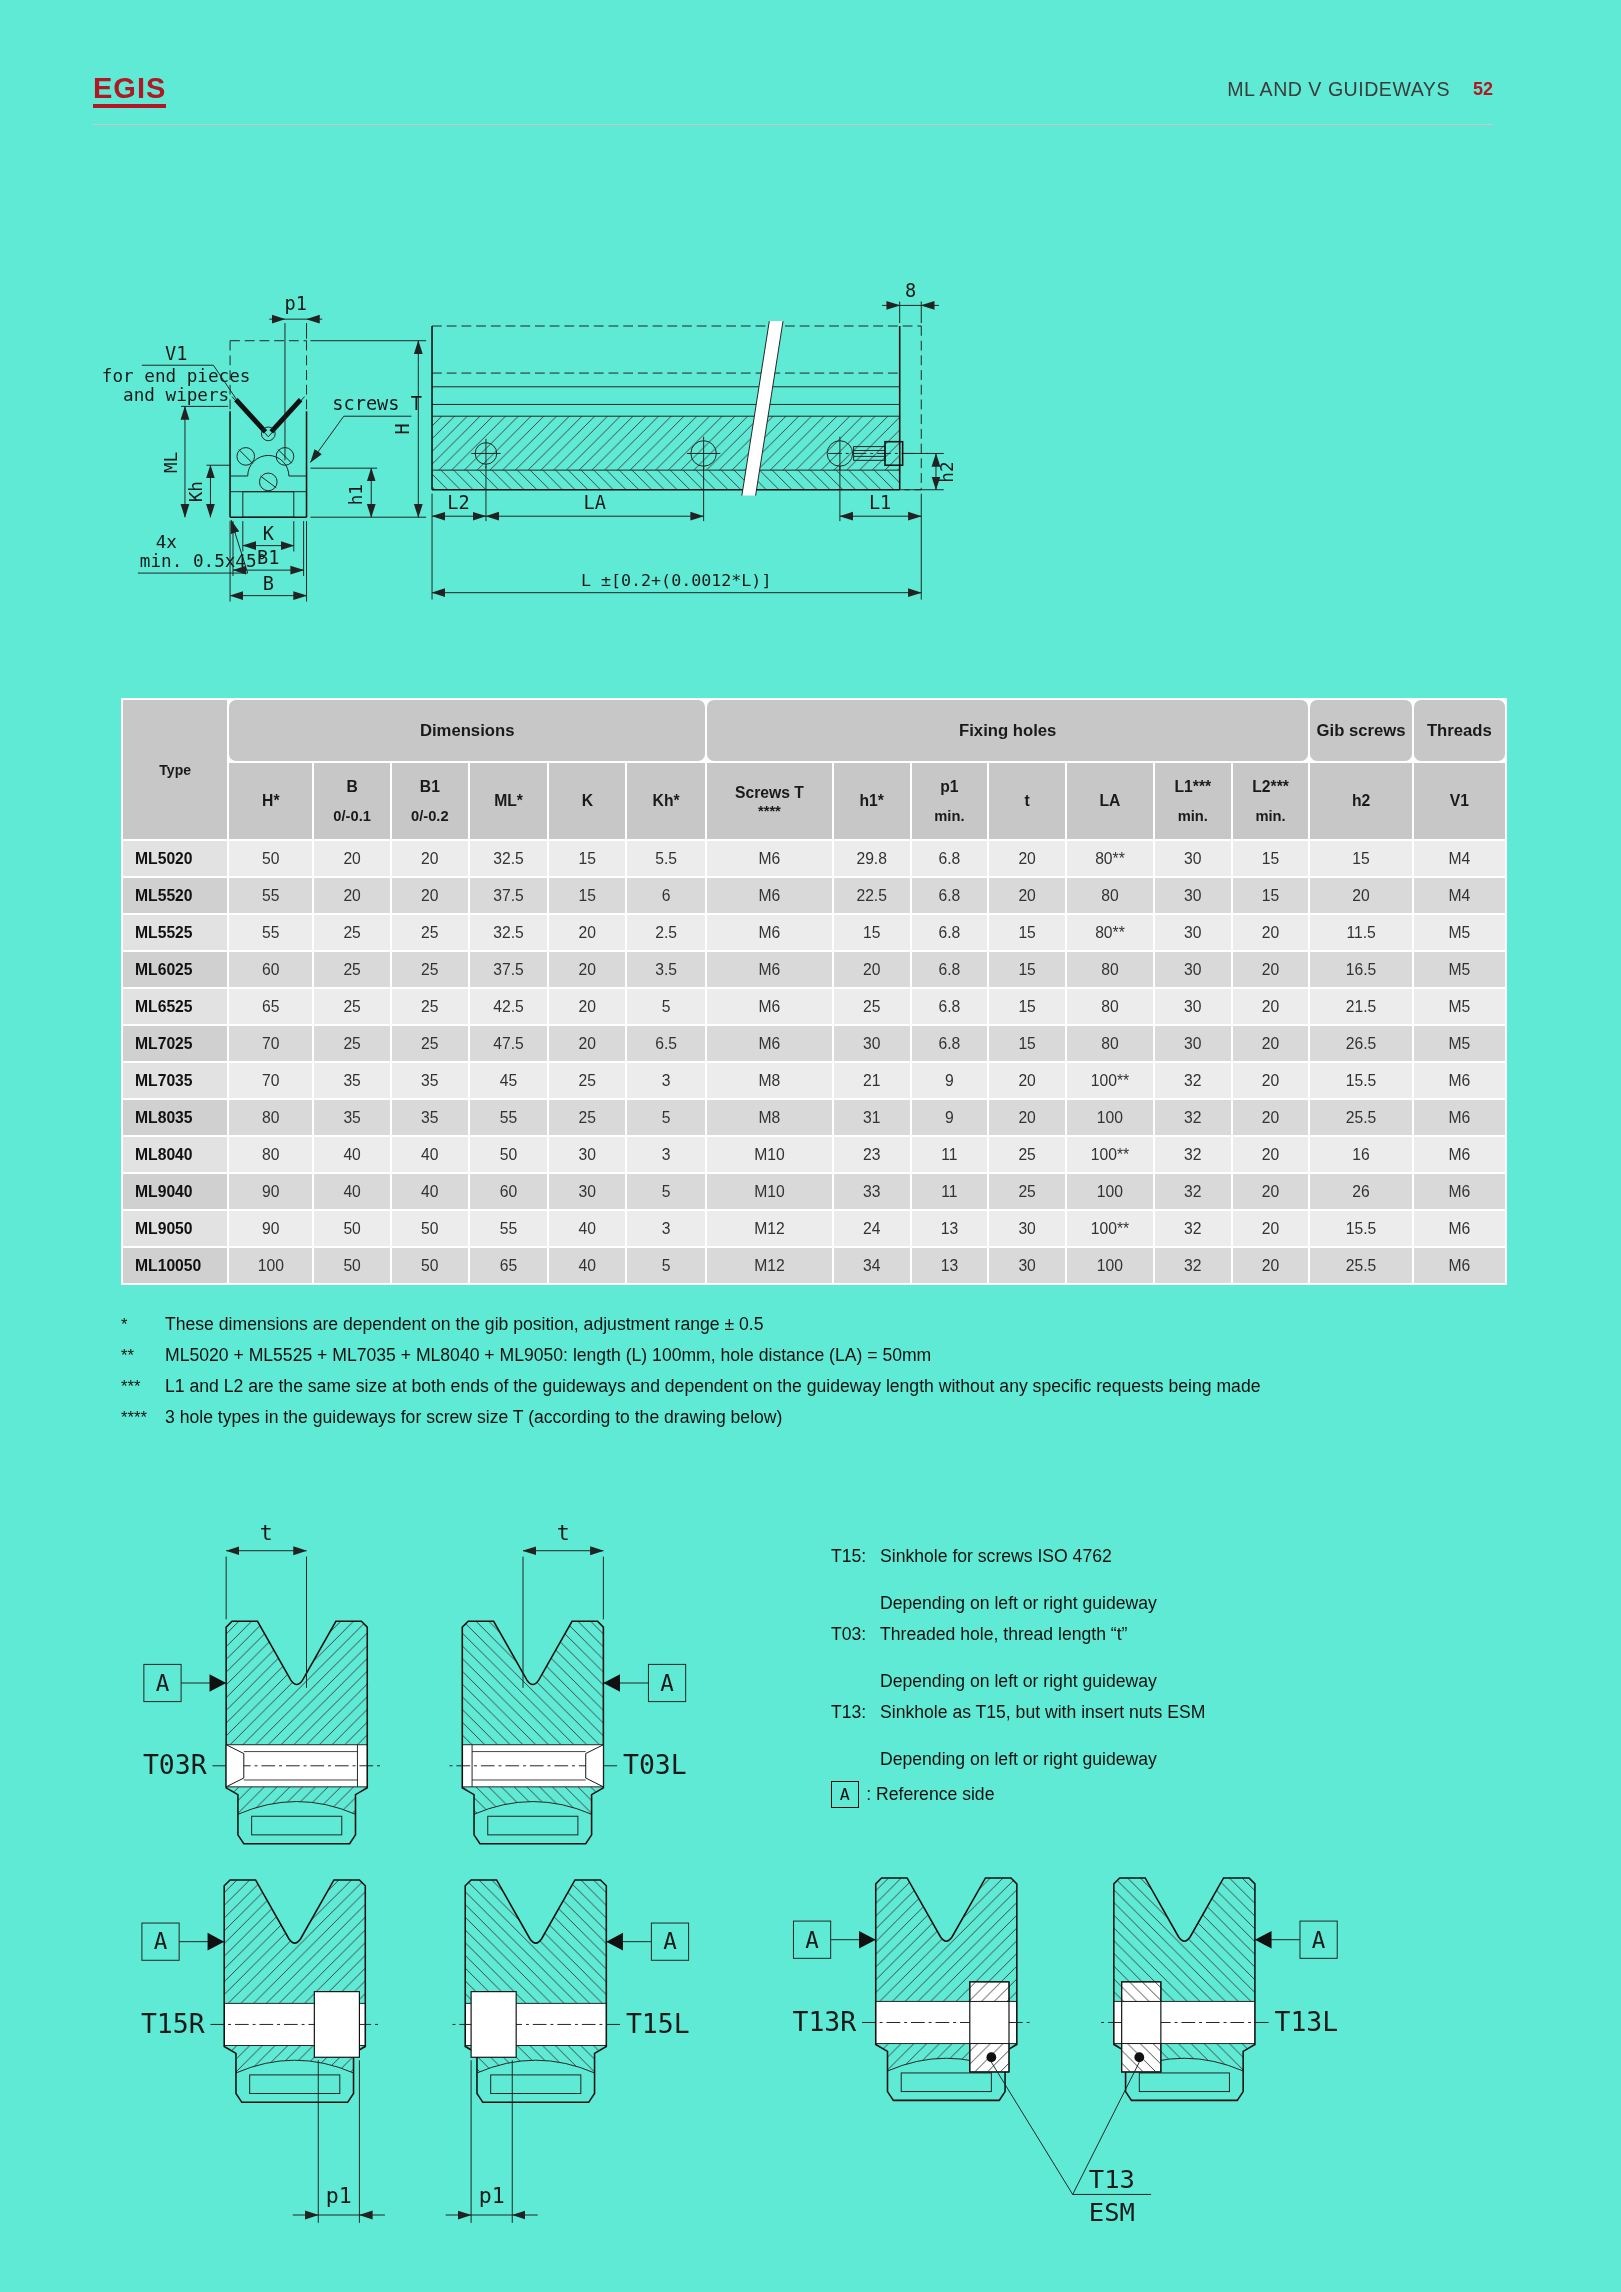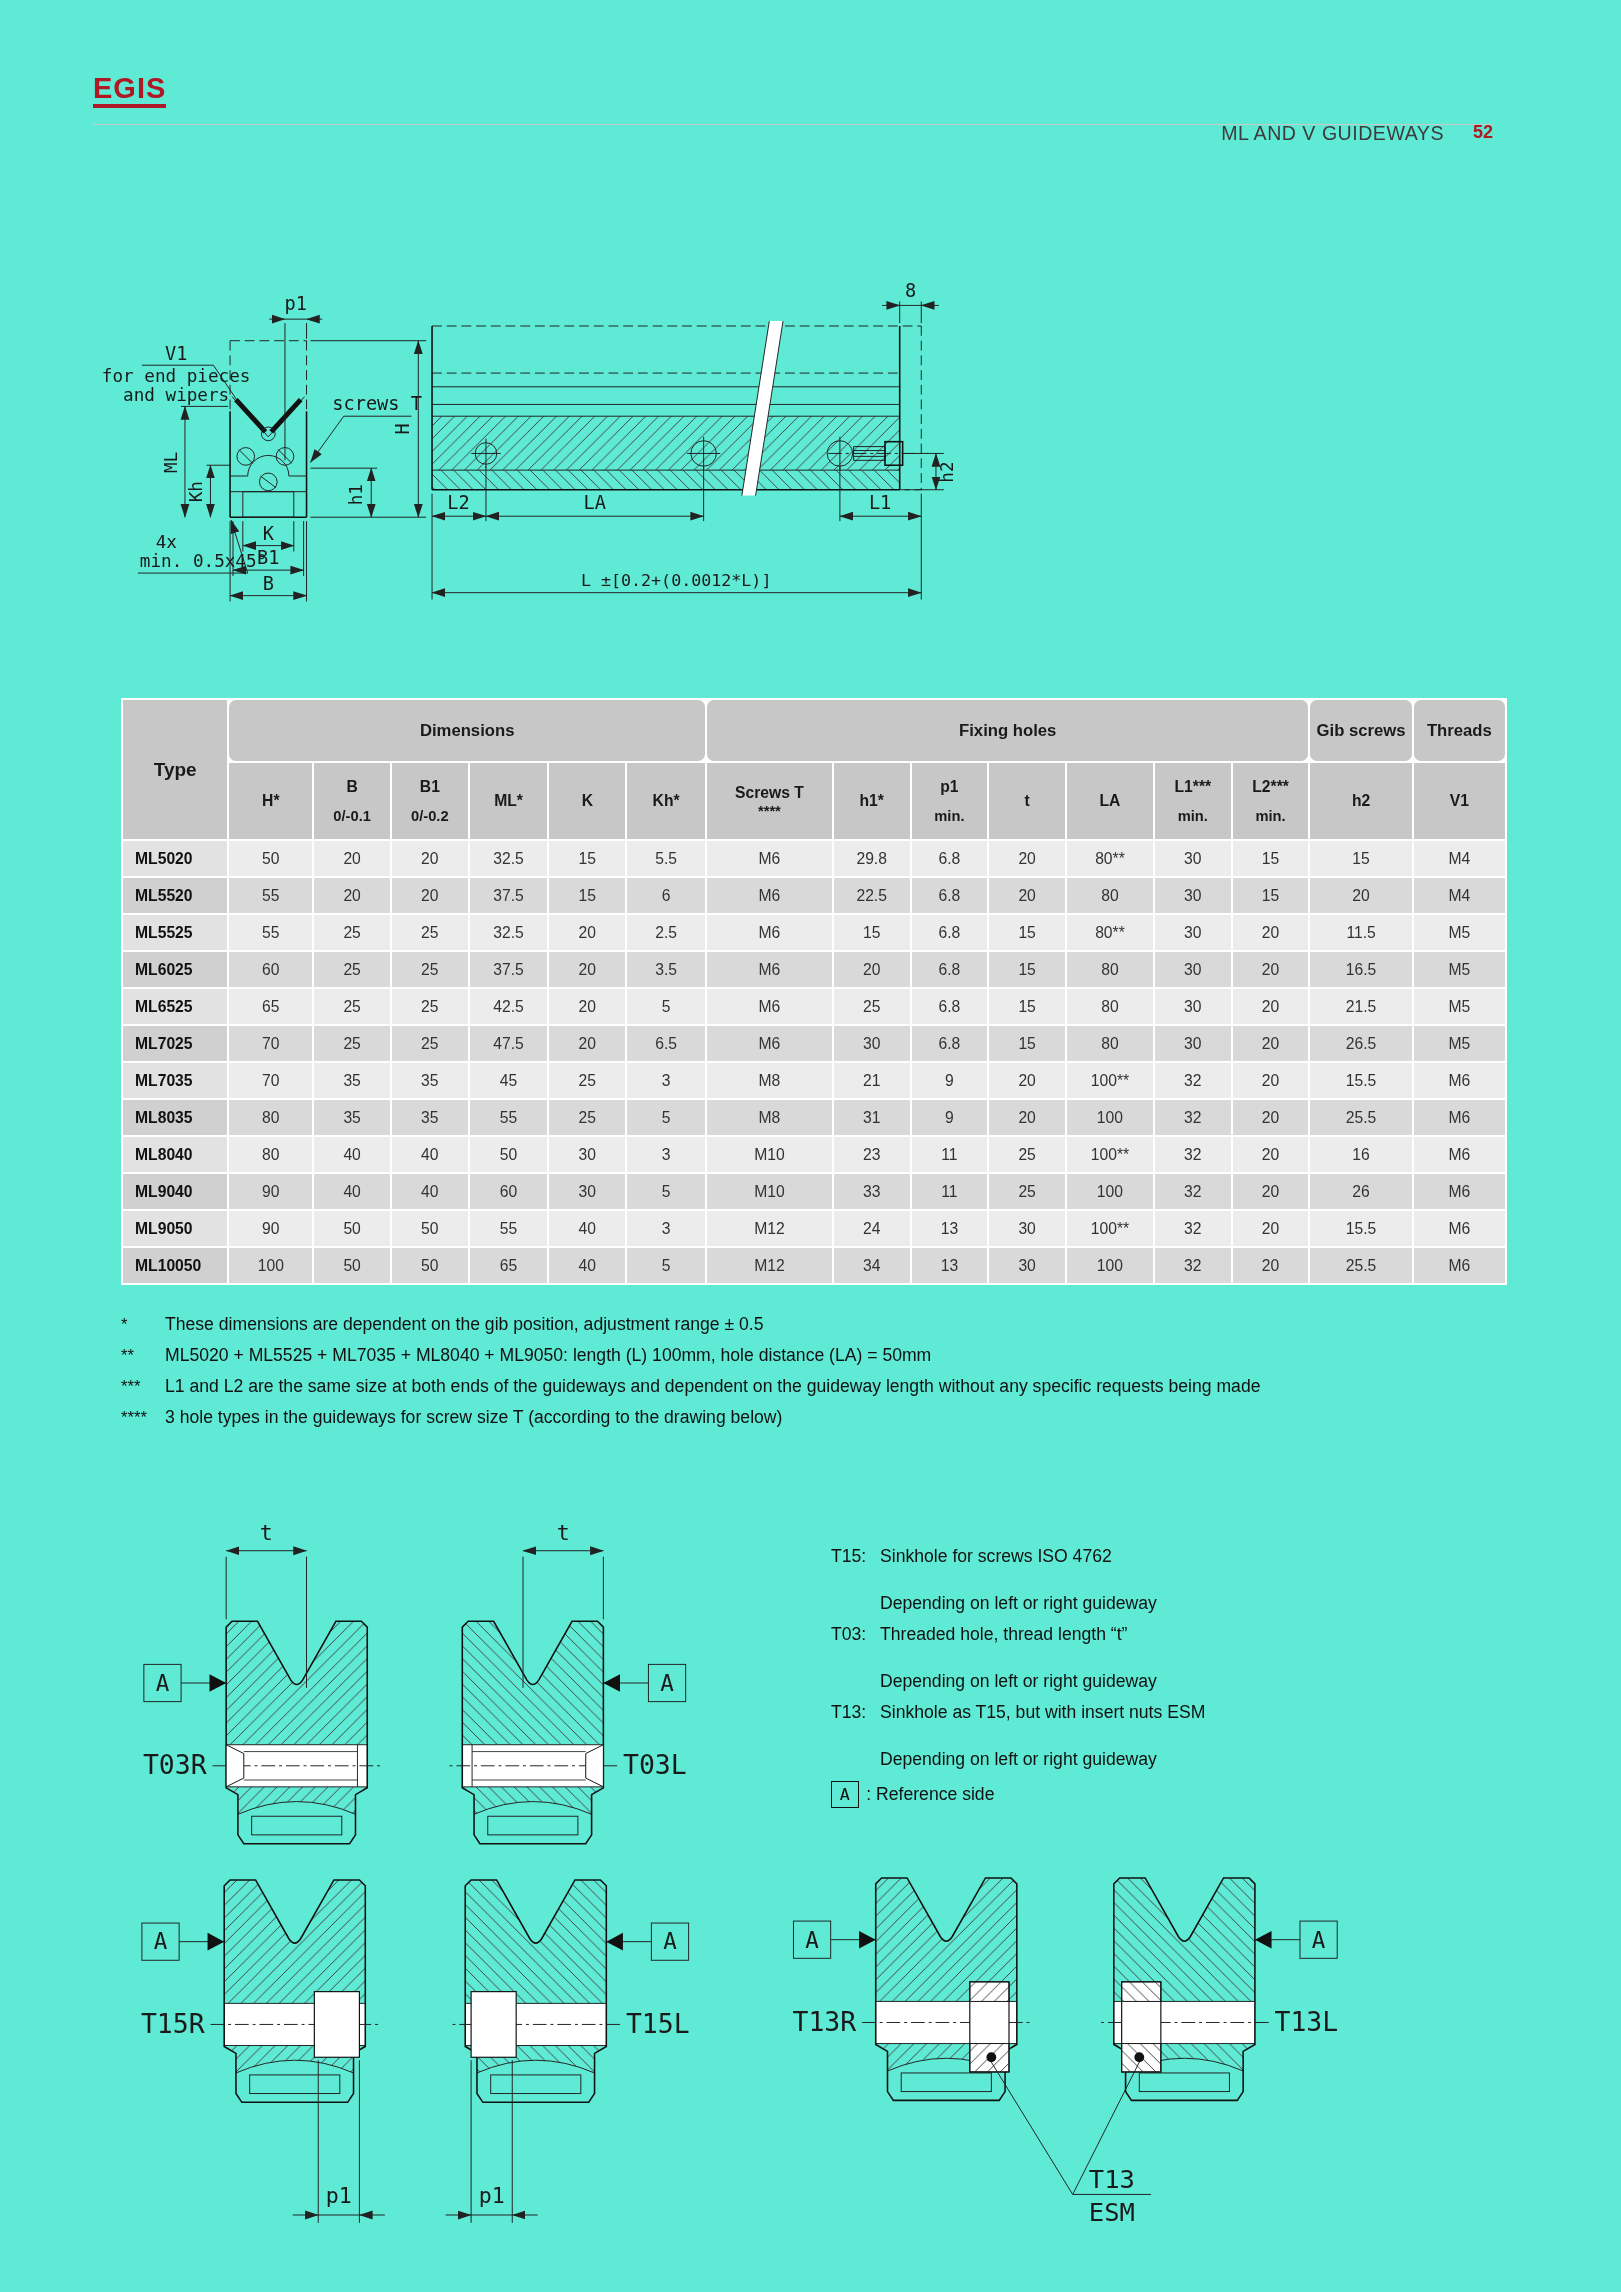--- a/index.html
+++ b/index.html
@@ -1,27 +1,27 @@
 <!DOCTYPE html>
 <html><head>
 <meta charset="utf-8">
 <style>
   html,body{margin:0;padding:0;background:#f2f2f2;}
   #page{position:relative;width:1621px;height:2293px;background:#5eead4;font-family:"Liberation Sans",sans-serif;color:#1a1a1a;overflow:hidden;}
   
   #logo{position:absolute;left:93px;top:74px;font-weight:bold;font-size:29px;letter-spacing:1px;color:#b01823;border-bottom:4.9px solid #b01823;line-height:29px;padding-bottom:1px;}
-  #hdr-right{position:absolute;top:78px;right:128px;display:flex;align-items:flex-start;gap:29px;margin-top:44px;}
+  #hdr-right{position:absolute;top:78px;right:128px;display:flex;align-items:center;gap:23px;}
   #hdr-title{font-size:19.6px;color:#3c3c3c;letter-spacing:0.5px;}
   #hdr-page{font-size:18px;font-weight:bold;color:#b01823;}
   #hdr-rule{position:absolute;left:93px;top:124px;width:1400px;height:1px;background:#c9c9c9;}
   
   #ml-table{position:absolute;left:121px;top:698px;width:1386px;border-collapse:separate;border-spacing:2.9px;table-layout:fixed;background:#fff;}
   #ml-table th,#ml-table td{padding:0;margin:0;}
   th.group-head{background:#c7c7c7;font-size:16.7px;font-weight:bold;height:61px;text-align:center;vertical-align:middle;border-radius:7px;}
-  th.type-head{background:#c7c7c7;font-size:19px;font-weight:bold;text-align:center;vertical-align:middle;}
+  th.type-head{background:#c7c7c7;font-size:14px;font-weight:bold;text-align:center;vertical-align:middle;}
   th.col-head{background:#c7c7c7;height:76px;text-align:center;vertical-align:middle;font-size:15.7px;font-weight:bold;}
   th.col-head .sub{margin-top:12.7px;font-size:14.7px;}
   th.col-head.tight .sub{margin-top:1px;}
   #ml-table td{height:35px;text-align:center;vertical-align:middle;font-size:15.7px;color:#333;}
   tr.light td{background:#ececec;}
   tr.dark td{background:#d9d9d9;}
   tr.light td.type{background:#e2e2e2;}
   tr.dark td.type{background:#d0d0d0;}
   #ml-table td.type{font-weight:bold;color:#111;text-align:left;padding-left:12px;}
   

